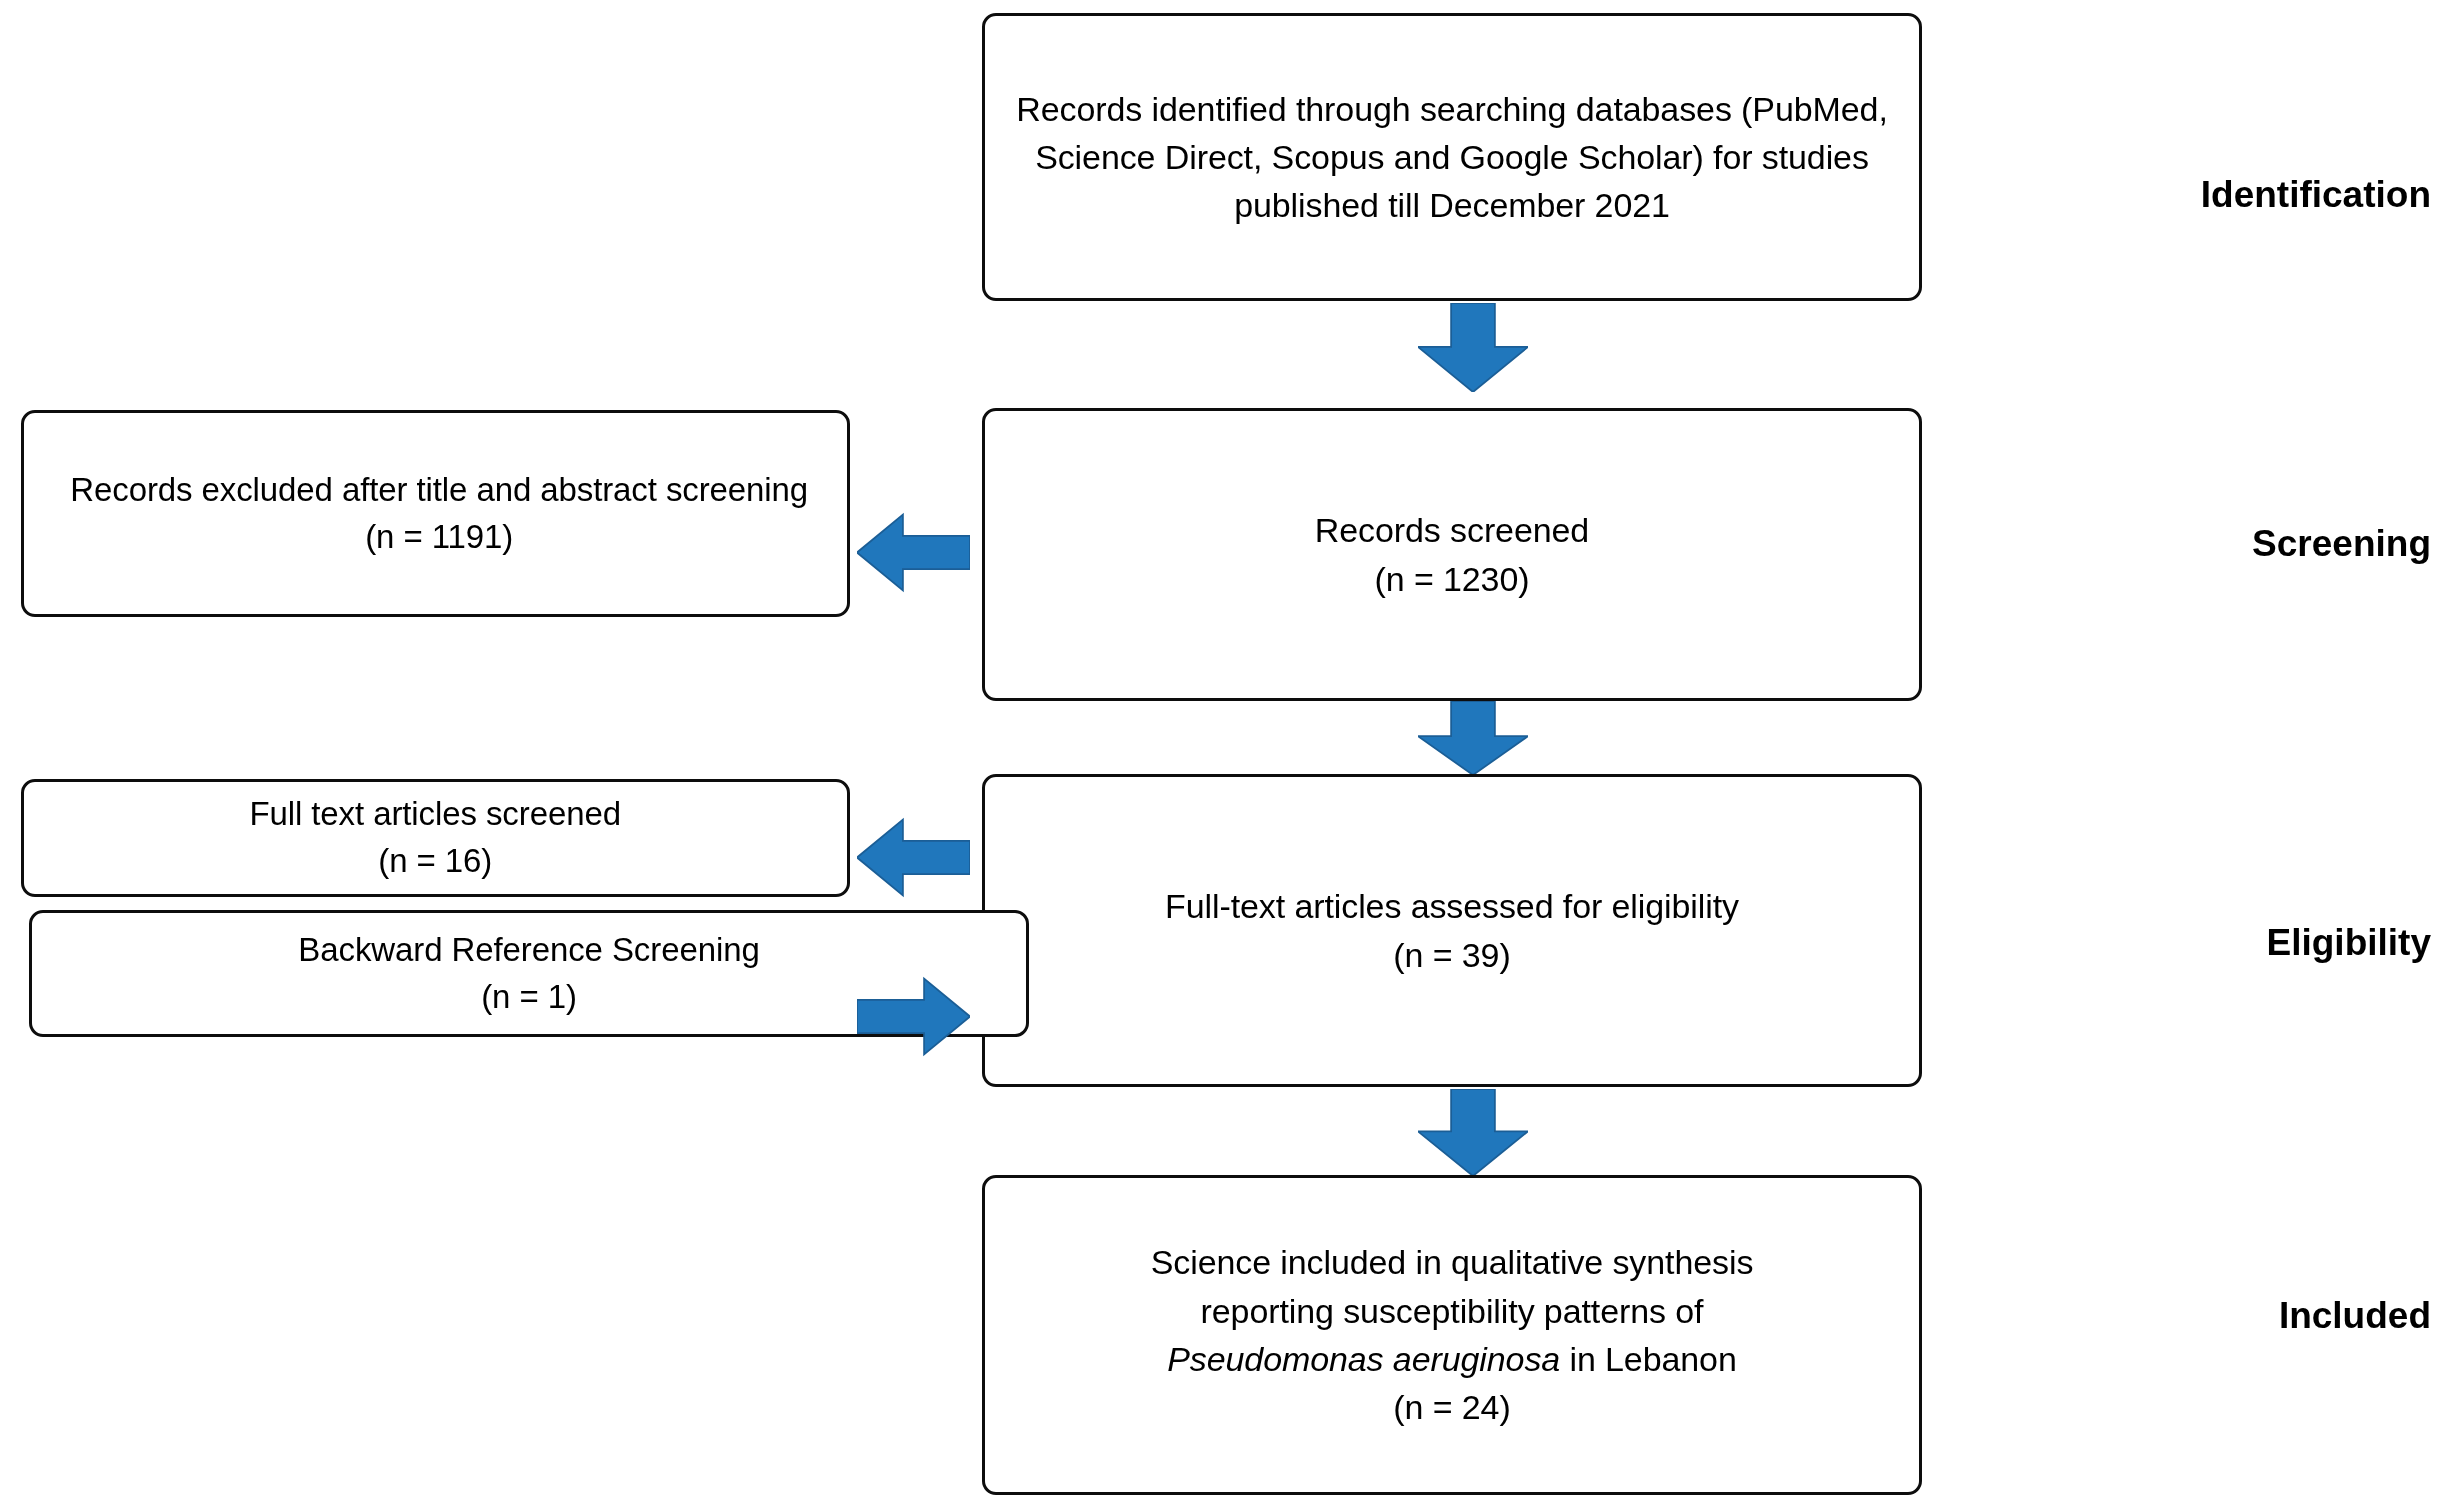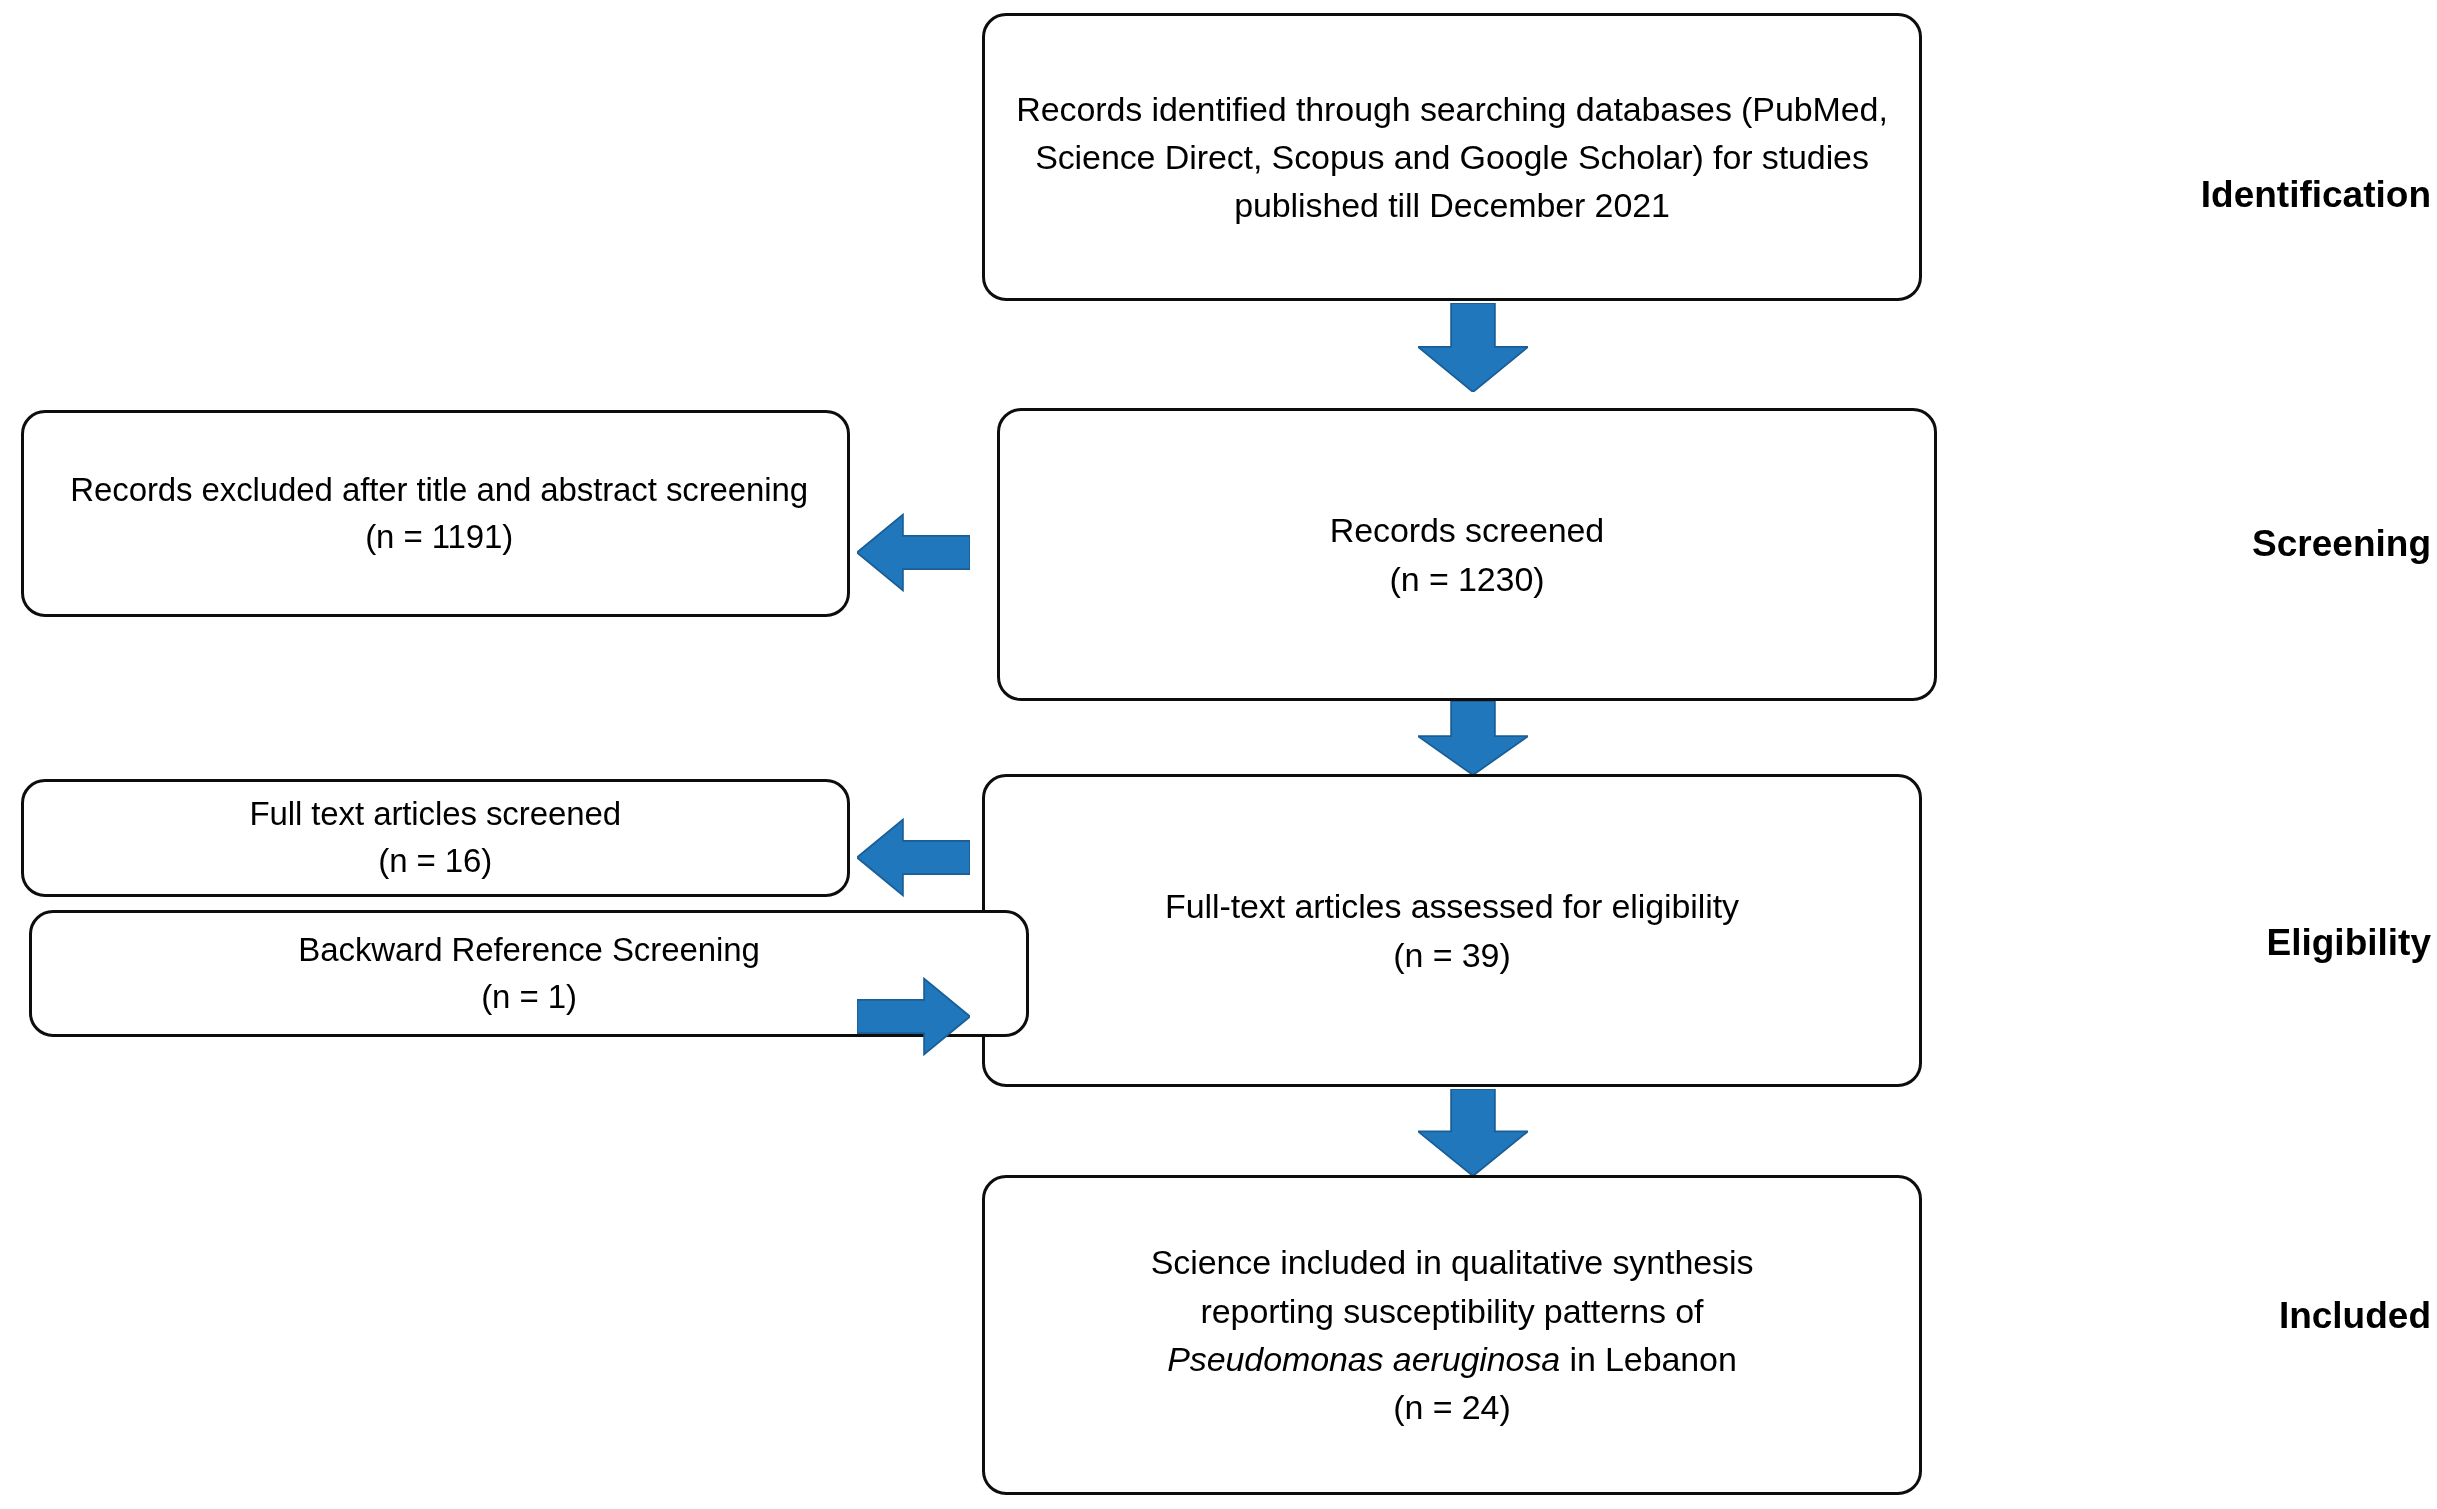--- a/index.html
+++ b/index.html
@@ -17,41 +17,41 @@
     background: #ffffff;
     overflow: hidden;
   }
 
   
   .node {
     position: absolute;
     box-sizing: border-box;
     background: #ffffff;
     border: 3px solid #0d0d0d;
-    border-radius: 24px;
+    border-radius: 14px;
     display: flex;
     align-items: center;
     justify-content: center;
     text-align: center;
     color: #000000;
     font-size: 34px;
     line-height: 1.42;
     padding: 5.9px 20px;
     letter-spacing: -0.1px;
   }
   .node .txt {
     display: block;
     width: 100%;
     white-space: pre-line;
   }
   .node.small { font-size: 33px; }
 
   
   #node-identified   { left: 982px; top: 13px;   width: 940px; height: 288px; }
-  #node-screened     { left: 982px; top: 408px;  width: 940px; height: 293px; margin-left: 15px; }
+  #node-screened     { left: 982px; top: 408px;  width: 940px; height: 293px; }
   #node-excluded-ta  { left: 20.7px;   top: 410px;  width: 829px; height: 207px; padding-left: 28px; }
   #node-fulltext     { left: 982px; top: 774px; width: 940px; height: 313px; }
   #node-excluded-ft  { left: 20.7px;   top: 779px; width: 829px; height: 118px; }
   #node-backward     { left: 29px;   top: 910px; width: 1000px; height: 127px; }
   #node-included     { left: 982px; top: 1175px; width: 940px; height: 320px; }
 
   
   .arrow {
     position: absolute;
     display: block;

